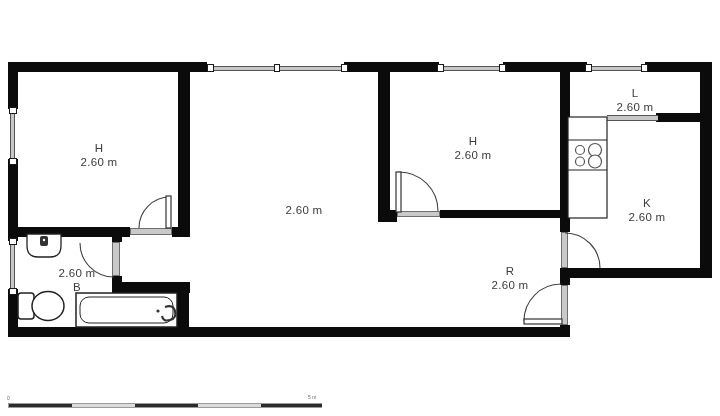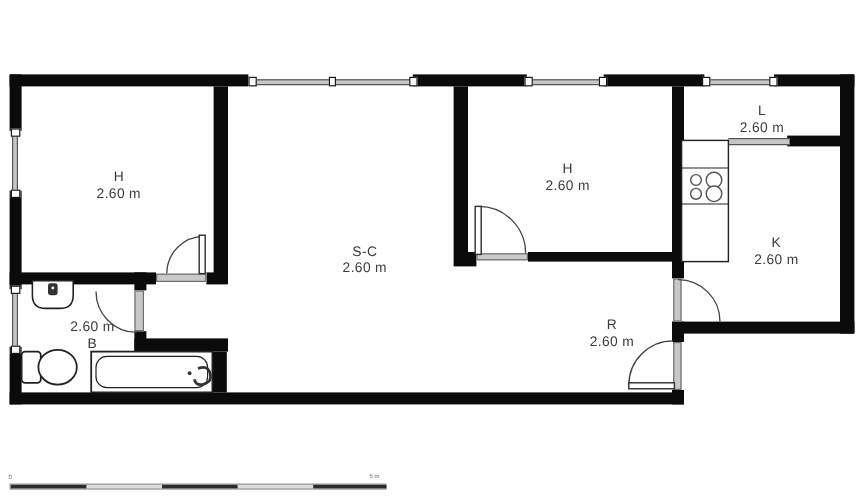--- a/index.html
+++ b/index.html
@@ -119,21 +119,20 @@
         <circle cx="595" cy="161.5" r="6.5" fill="#fff" stroke="#555" stroke-width="1.2"></circle>
       </g>
     </g>
   </svg>
 
   <div class="room-label" style="left:99px;top:141px;">
     <span>H</span>
     <span>2.60 m</span>
   </div>
   <div class="room-label" style="left:304px;top:203px;">
-    <span>S-C</span>
     <span>2.60 m</span>
   </div>
   <div class="room-label" style="left:473px;top:134px;">
     <span>H</span>
     <span>2.60 m</span>
   </div>
   <div class="room-label" style="left:635px;top:86px;">
     <span>L</span>
     <span>2.60 m</span>
   </div>

